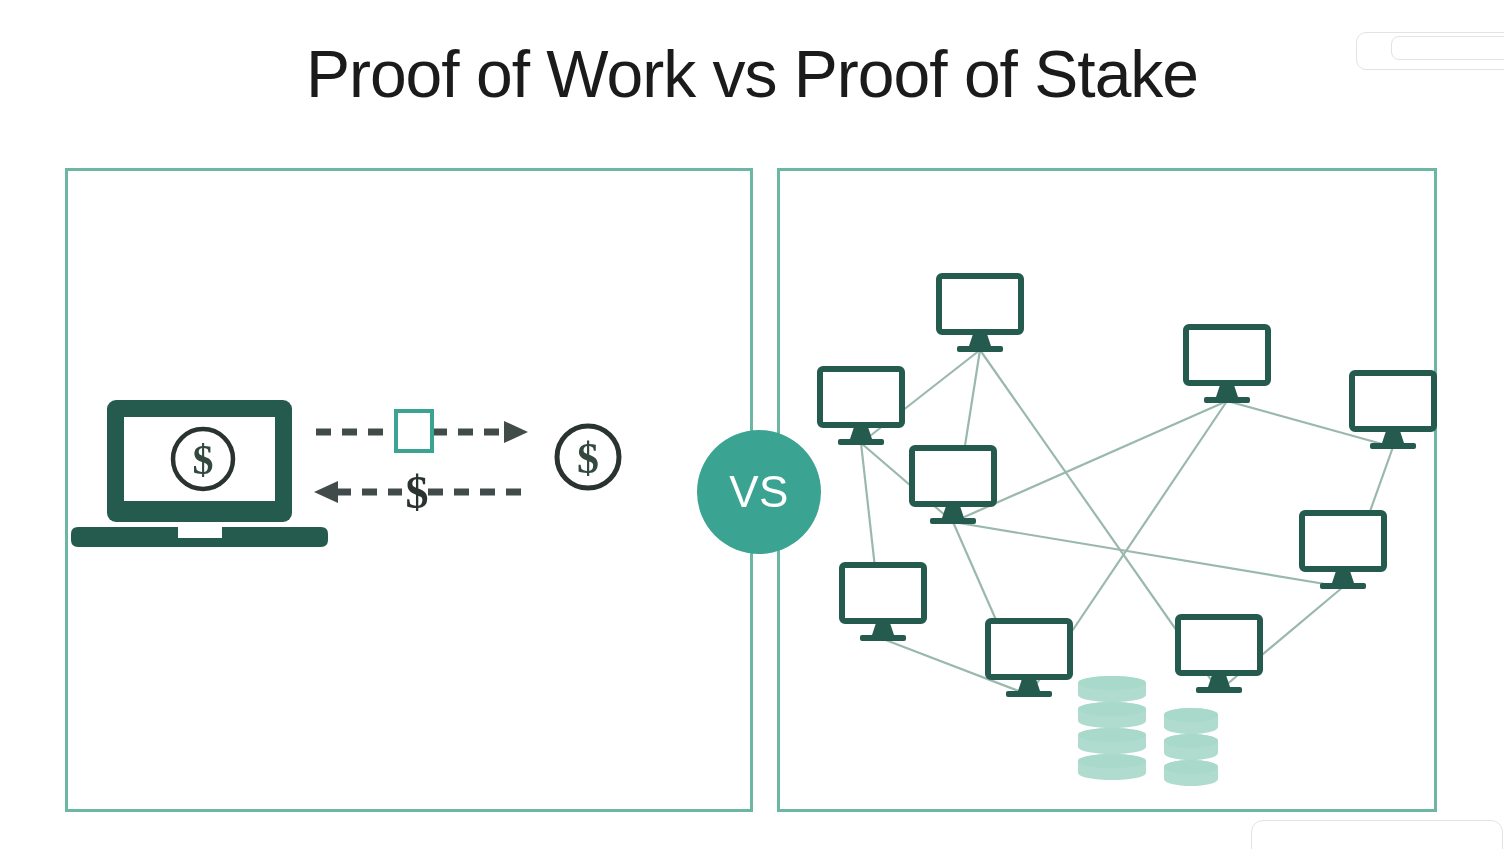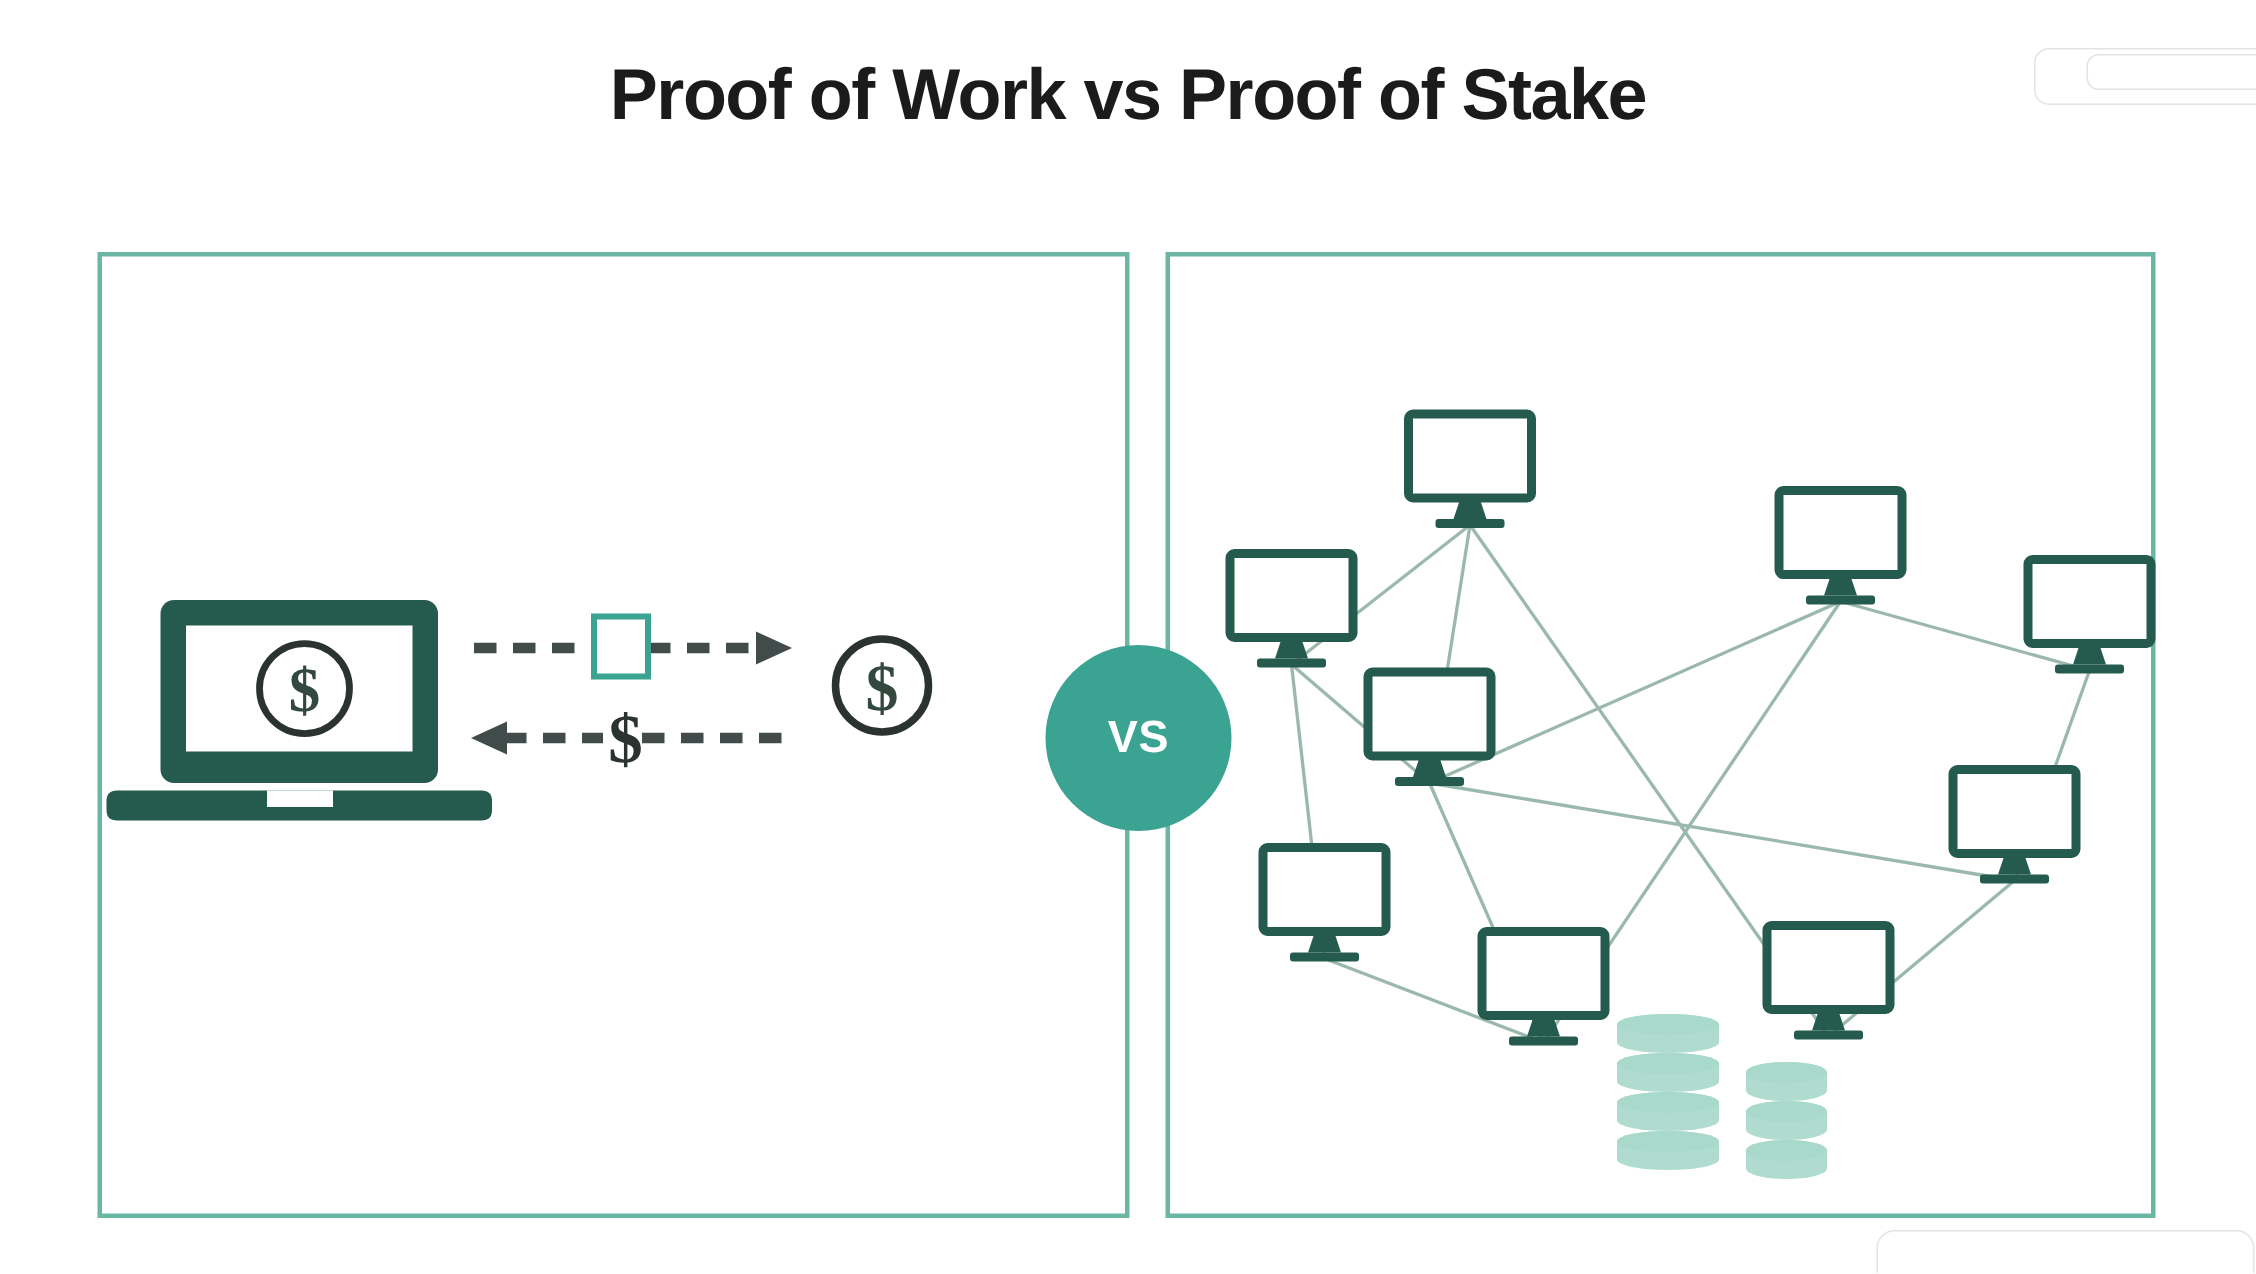--- a/index.html
+++ b/index.html
@@ -27,22 +27,22 @@
   #ghost-a { left: 1356px; top: 32px; width: 200px; height: 36px; }
   #ghost-b { left: 1391px; top: 36px; width: 200px; height: 22px; border-radius: 8px; }
   #ghost-c { left: 1251px; top: 820px; width: 250px; height: 60px; border-radius: 12px; }
 
   .title {
     position: absolute;
     left: 0;
     top: 36px;
     width: 1504px;
     text-align: center;
-    font-size: 48px;
-    font-weight: bold;
+    font-size: 66px;
+    font-weight: normal;
     letter-spacing: -1px;
     color: #1b1b1b;
     white-space: nowrap;
   }
 
   .panel {
     position: absolute;
     top: 168px;
     height: 644px;
     border: 3px solid #6cb6a4;
@@ -57,22 +57,22 @@
     left: 697px;
     top: 430px;
     width: 124px;
     height: 124px;
     border-radius: 50%;
     background: #3aa391;
     color: #ffffff;
     display: flex;
     align-items: center;
     justify-content: center;
-    font-size: 30px;
-    font-weight: bold;
+    font-size: 44px;
+    font-weight: normal;
     letter-spacing: 0.5px;
     z-index: 5;
   }
 
   .svg-layer {
     position: absolute;
     left: 0;
     top: 0;
     width: 1504px;
     height: 849px;

